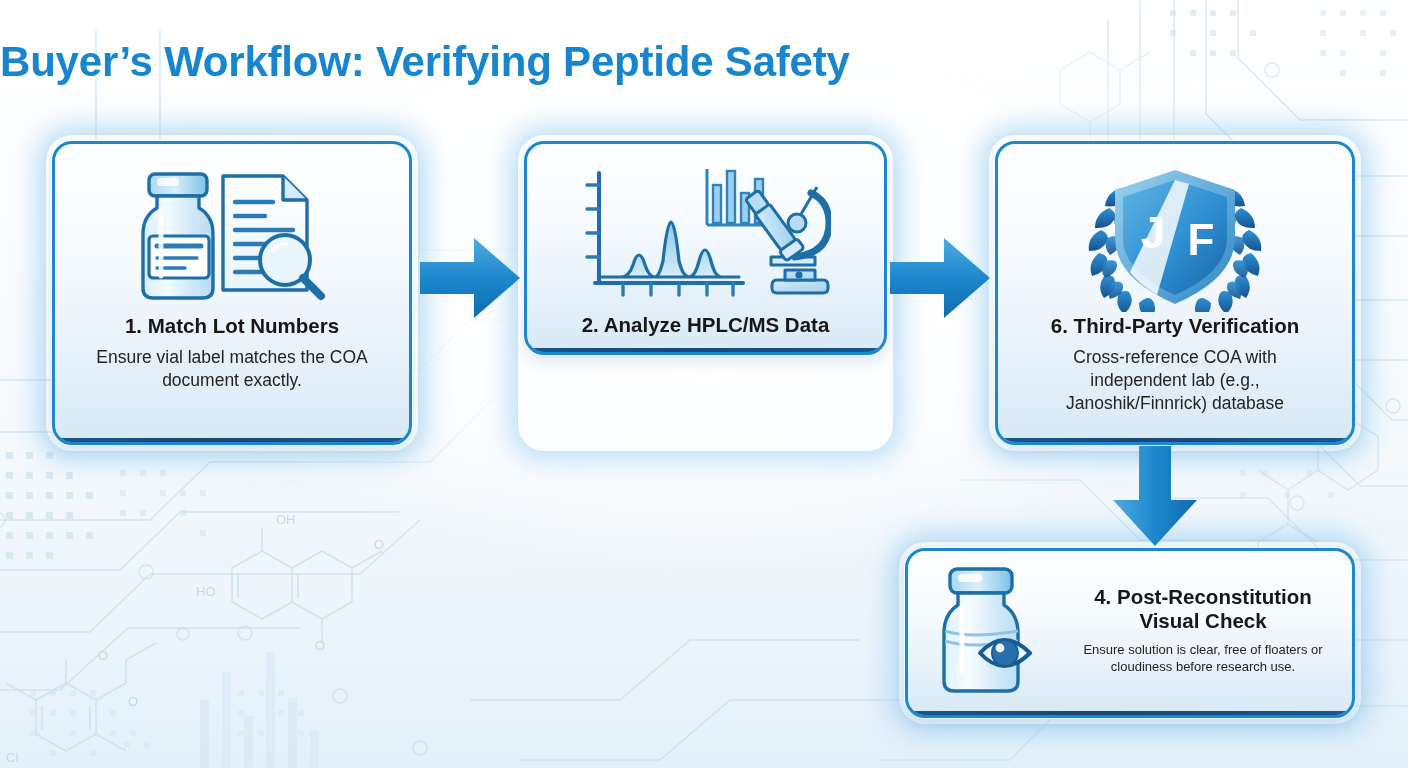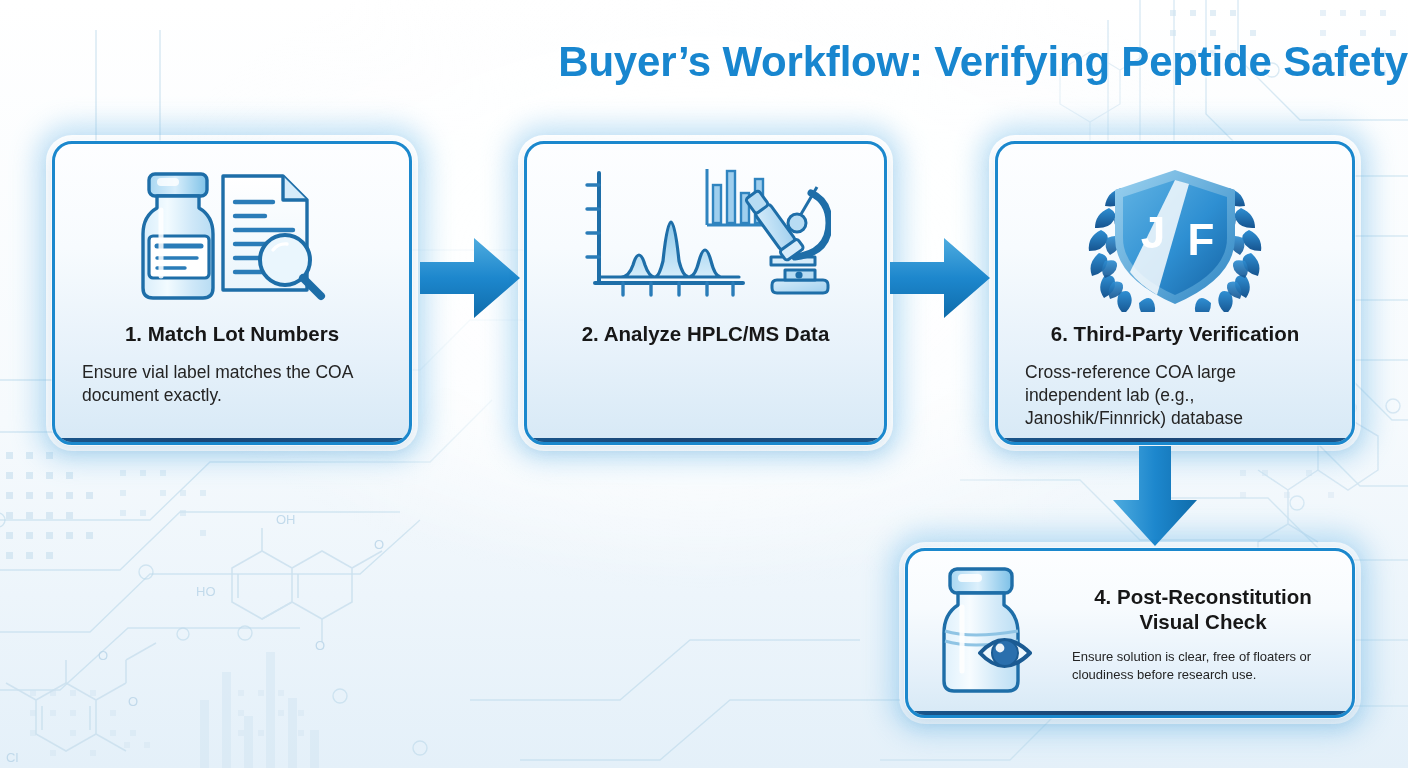--- a/index.html
+++ b/index.html
@@ -30,21 +30,21 @@
     position: absolute; inset: 0;
     background: radial-gradient(ellipse 760px 430px at 50% 34%, rgba(255,255,255,0.95) 0%, rgba(255,255,255,0.72) 42%, rgba(255,255,255,0.0) 76%);
   }
 
   
   .title {
     position: absolute;
     top: 38px;
     left: 0;
     width: 100%;
-    text-align: right;
+    text-align: left;
     font-size: 42px;
     font-weight: bold;
     letter-spacing: -0.2px;
     color: #1886cf;
     text-shadow: 0 2px 3px rgba(255,255,255,0.9), 0 1px 0 rgba(255,255,255,0.8);
   }
 
   
   .card {
     position: absolute;
@@ -87,27 +87,28 @@
     align-items: center;
     justify-content: center;
   }
 
   .card-title {
     font-size: 20.5px;
     font-weight: bold;
     color: #171717;
     text-align: center;
     line-height: 1.2;
-    margin-top: 10px;
+    margin-top: 2px;
   }
   .card-desc {
     font-size: 17.5px;
     color: #242424;
+    text-align: center;
     line-height: 1.33;
-    margin-top: 14px;
+    margin-top: 7px;
     max-width: 300px;
   }
 
   
   .card-h .card-inner {
     flex-direction: row;
     align-items: center;
     padding: 14px 18px 22px 14px;
   }
   .card-h .icon-wrap { height: auto; flex: 0 0 auto; }
@@ -118,21 +119,21 @@
     align-items: center;
   }
   .card-h .card-title { font-size: 20.5px; }
   .card-h .card-desc { font-size: 13px; max-width: 270px; }
 
   
   .arrow { position: absolute; }
 
   
   #card-1 { left: 52px;  top: 141px; width: 360px; height: 304px; }
-  #card-2 { left: 524px; top: 141px; width: 363px; height: 304px; }
+  #card-2 { left: 524px; top: 141px; width: 363px; height: 214px; }
   #card-3 { left: 995px; top: 141px; width: 360px; height: 304px; }
   #card-4 { left: 905px; top: 548px; width: 450px; height: 170px; }
 
   #glow-1 { left: 46px;  top: 135px; width: 372px; height: 316px; }
   #glow-2 { left: 518px; top: 135px; width: 375px; height: 316px; }
   #glow-3 { left: 989px; top: 135px; width: 372px; height: 316px; }
   #glow-4 { left: 899px; top: 542px; width: 462px; height: 182px; }
 
   #arrow-1 { left: 416px; top: 232px; width: 108px; height: 92px; }
   #arrow-2 { left: 888px; top: 232px; width: 106px; height: 92px; }
@@ -570,21 +571,21 @@
           <path d="M106 8 L166 28 V76 q0 40 -60 66 q-60 -26 -60 -66 V28 Z" fill="url(#shieldEdgeG)"></path>
           <path d="M106 18 L158 35 V76 q0 34 -52 57 q-52 -23 -52 -57 V35 Z" fill="url(#shieldG)"></path>
           <path d="M106 18 L120 22 L88 133 q-18 -11 -27 -23 Z" fill="#ffffff" opacity="0.82"></path>
           <path d="M106 18 V133" stroke="#ffffff" stroke-width="0" fill="none"></path>
           <text x="84" y="86" font-family="Liberation Sans, sans-serif" font-size="44" font-weight="bold" fill="#ffffff" text-anchor="middle">J</text>
           <text x="132" y="93" font-family="Liberation Sans, sans-serif" font-size="44" font-weight="bold" fill="#ffffff" text-anchor="middle">F</text>
         </g>
       </svg>
     </div>
     <div class="card-title">6. Third-Party Verification</div>
-    <div class="card-desc">Cross-reference COA large independent lab (e.g., Janoshik/Finnrick) database</div>
+    <div class="card-desc">Cross-reference COA with independent lab (e.g., Janoshik/Finnrick) database</div>
   </div>
 </div>
 
 <div class="arrow" id="arrow-3">
   <svg width="100" height="106" viewBox="0 0 100 106" xmlns="http://www.w3.org/2000/svg">
     <defs>
       <linearGradient id="arrG3" x1="0" y1="0" x2="1" y2="0">
         <stop offset="0%" stop-color="#4facdf"></stop>
         <stop offset="50%" stop-color="#1d87cd"></stop>
         <stop offset="100%" stop-color="#0f6cab"></stop>

